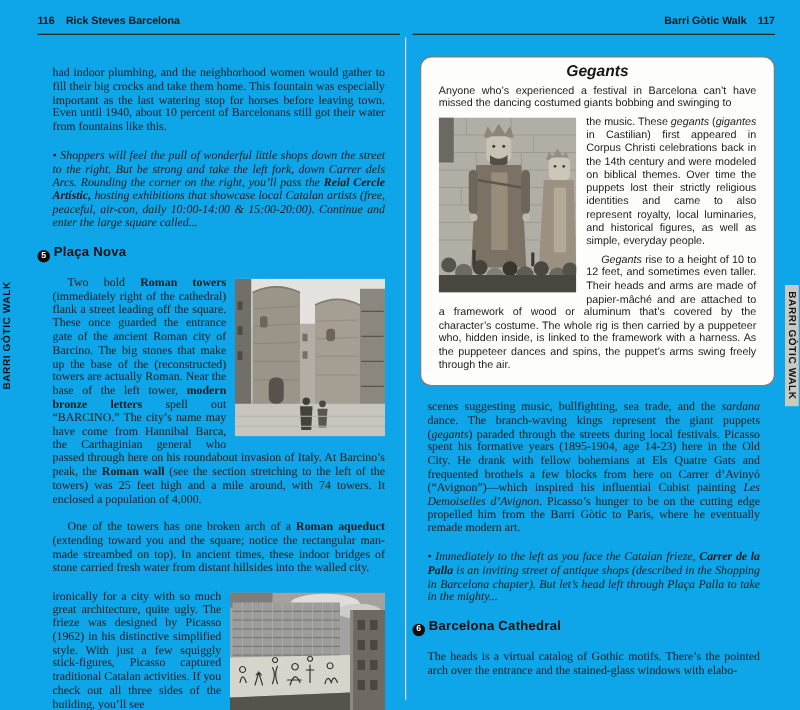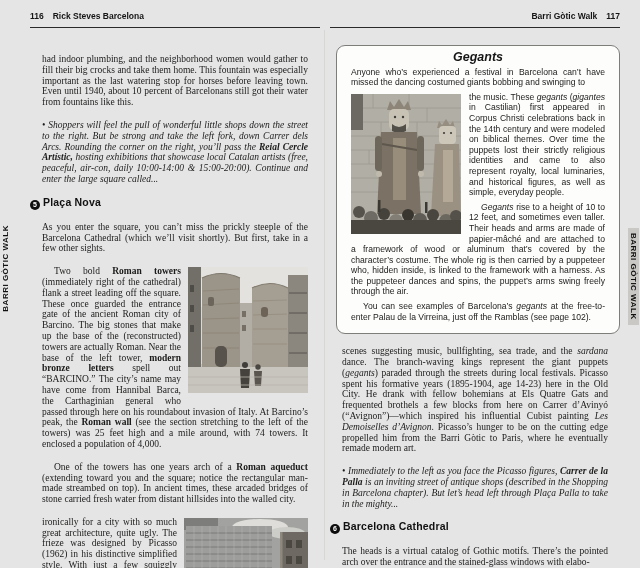--- a/index.html
+++ b/index.html
@@ -1,16 +1,16 @@
 <!DOCTYPE html>
 <html><head>
 <meta charset="utf-8">
 <style>
   html,body{margin:0;padding:0;background:#ffffff;}
-  .spread{position:relative;width:640px;height:568px;background:#e5e5e5;overflow:hidden;
+  .spread{position:relative;width:640px;height:568px;background:#0ea5e9;overflow:hidden;
           font-family:"Liberation Serif", serif;color:#1b1b1a;}
   .gutter{position:absolute;left:324px;top:30px;bottom:8px;width:1px;background:#d7d7d3;}
   .page{position:absolute;top:0;height:568px;overflow:hidden;}
   .page-left{left:0;width:320px;}
   .page-right{left:320px;width:320px;}
 
   
   .runhead{position:absolute;top:11px;font-family:"Liberation Sans",sans-serif;
            font-weight:bold;font-size:8.5px;color:#151515;white-space:nowrap;}
   .runhead .pgnum{font-weight:bold;}
@@ -74,21 +74,20 @@
     </div>
     <div class="headrule hr-left"></div>
     <div class="side-tab tab-left">BARRI GÒTIC WALK</div>
 
     <div class="body-col bc-left">
       <p class="bp"><span>had indoor plumbing, and the neighborhood women would gather to fill their big crocks and take them home. This fountain was especially important as the last watering stop for horses before leaving town. Even until 1940, about 10 percent of Barcelonans still got their water from fountains like this.</span></p>
       <p class="bp"><span class="r-i">• Shoppers will feel the pull of wonderful little shops down the street to the right. But be strong and take the left fork, down Carrer dels Arcs. Rounding the corner on the right, you’ll pass the </span><span class="r-bi">Reial Cercle Artístic,</span><span class="r-i"> hosting exhibitions that showcase local Catalan artists (free, peaceful, air-con, daily 10:00-14:00 &amp; 15:00-20:00). Continue and enter the large square called...</span></p>
 
       <h2 class="sec-head"><span class="numcircle">5</span><span>Plaça Nova</span></h2>
 
-      <p class="bp"><span>As you enter the square, you can’t miss the prickly steeple of the Barcelona Cathedral (which we’ll visit shortly). But first, take in a few other sights.</span></p>
 
       <p class="bp indent">
         <svg class="photo float-right towers-photo" width="120" height="126" viewBox="0 0 120 126" aria-hidden="true">
           <rect width="120" height="126" fill="#d9d8d4"></rect>
           <rect x="0" y="0" width="120" height="40" fill="#e3e2de"></rect>
           <rect x="0" y="97" width="120" height="29" fill="#c8c5be"></rect>
           <rect x="0" y="0" width="13" height="100" fill="#726f69"></rect>
           <rect x="2" y="18" width="4" height="7" fill="#4e4c47"></rect>
             <rect x="2" y="38" width="4" height="7" fill="#4e4c47"></rect>
             <rect x="2" y="58" width="4" height="7" fill="#4e4c47"></rect>
@@ -124,21 +123,21 @@
           </g>
           <circle cx="57" cy="98" r="3" fill="#403e3a"></circle>
             <path d="M52 102 L62 102 L61 121 L53 121 Z" fill="#45423d"></path>
           <circle cx="70" cy="100" r="2.7" fill="#4a4742"></circle>
             <path d="M66 104 L74 104 L73 119 L67 119 Z" fill="#5a564f"></path>
           <line x1="0" y1="110" x2="120" y2="110" stroke="#b7b4ac" stroke-width="0.8"></line>
           <line x1="0" y1="118" x2="120" y2="118" stroke="#b7b4ac" stroke-width="0.8"></line>
         </svg><span><span>Two bold </span><span class="r-b">Roman towers</span><span> (immediately right of the cathedral) flank a street leading off the square. These once guarded the entrance gate of the ancient Roman city of Barcino. The big stones that make up the base of the (reconstructed) towers are actually Roman. Near the base of the left tower, </span><span class="r-b">modern bronze letters</span><span> spell out “BARCINO.” The city’s name may have come from Hannibal Barca, the Carthaginian general who passed through here on his roundabout invasion of Italy. At Barcino’s peak, the </span><span class="r-b">Roman wall</span><span> (see the section stretching to the left of the towers) was 25 feet high and a mile around, with 74 towers. It enclosed a population of 4,000.</span></span>
       </p>
 
-      <p class="bp indent"><span>One of the towers has one years arch of a </span><span class="r-b">Roman aqueduct</span><span> (extending toward you and the square; notice the rectangular man-made streambed on top). In ancient times, these arcaded bridges of stone carried fresh water from distant hillsides into the walled city.</span></p>
+      <p class="bp indent"><span>One of the towers has one broken arch of a </span><span class="r-b">Roman aqueduct</span><span> (extending toward you and the square; notice the rectangular man-made streambed on top). In ancient times, these indoor bridges of stone carried fresh water from distant hillsides into the walled city.</span></p>
 
       <p class="bp">
         <svg class="photo float-right arch-photo" width="124" height="100" viewBox="0 0 124 100" aria-hidden="true">
           <rect width="124" height="100" fill="#a2a2a0"></rect>
           <rect x="0" y="0" width="34" height="12" fill="#7d7d7b"></rect>
           <ellipse cx="76" cy="9" rx="28" ry="8" fill="#dedddA"></ellipse>
           <ellipse cx="103" cy="15" rx="18" ry="6" fill="#ccccc8"></ellipse>
           <rect x="2" y="8" width="86" height="44" fill="#9d9d9b"></rect>
           <g stroke="#7a7a78" stroke-width="1">
             <line x1="2" y1="15" x2="88" y2="15"></line>
@@ -248,24 +247,23 @@
               <circle cx="82" cy="121" r="6" fill="#49463f"></circle>
                 <circle cx="95" cy="127" r="7" fill="#6b6860"></circle>
               <circle cx="105" cy="122" r="6" fill="#54514a"></circle>
               <rect x="0" y="126" width="110" height="14" fill="#4a4740"></rect>
               <rect x="27" y="106" width="2.5" height="12" fill="#3a3832"></rect>
               <rect x="74" y="108" width="2.5" height="11" fill="#3a3832"></rect>
             </g>
           </svg><span><span>the music. These </span><span class="r-i">gegants</span><span> (</span><span class="r-i">gigantes</span><span> in Castilian) first appeared in Corpus Christi celebrations back in the 14th century and were modeled on biblical themes. Over time the puppets lost their strictly religious identities and came to also represent royalty, local luminaries, and historical figures, as well as simple, everyday people.</span></span>
         </p>
         <p class="bp sb-indent"><span class="r-i">Gegants</span><span> rise to a height of 10 to 12 feet, and sometimes even taller. Their heads and arms are made of papier-mâché and are attached to a framework of wood or aluminum that’s covered by the character’s costume. The whole rig is then carried by a puppeteer who, hidden inside, is linked to the framework with a harness. As the puppeteer dances and spins, the puppet’s arms swing freely through the air.</span></p>
-        <p class="bp sb-indent"><span>You can see examples of Barcelona’s </span><span class="r-i">gegants</span><span> at the free-to-enter Palau de la Virreina, just off the Ramblas (see page 102).</span></p>
       </div>
 
       <p class="bp after-box"><span>scenes suggesting music, bullfighting, sea trade, and the </span><span class="r-i">sardana</span><span> dance. The branch-waving kings represent the giant puppets (</span><span class="r-i">gegants</span><span>) paraded through the streets during local festivals. Picasso spent his formative years (1895-1904, age 14-23) here in the Old City. He drank with fellow bohemians at Els Quatre Gats and frequented brothels a few blocks from here on Carrer d’Avinyó (“Avignon”)—which inspired his influential Cubist painting </span><span class="r-i">Les Demoiselles d’Avignon</span><span>. Picasso’s hunger to be on the cutting edge propelled him from the Barri Gòtic to Paris, where he eventually remade modern art.</span></p>
-      <p class="bp"><span class="r-i">• Immediately to the left as you face the Picasso figures, </span><span class="r-bi">Carrer de la Palla</span><span class="r-i"> is an inviting street of antique shops (described in the Shopping in Barcelona chapter). But let’s head left through Plaça Palla to take in the mighty...</span></p>
+      <p class="bp"><span class="r-i">• Immediately to the left as you face the Catalan frieze, </span><span class="r-bi">Carrer de la Palla</span><span class="r-i"> is an inviting street of antique shops (described in the Shopping in Barcelona chapter). But let’s head left through Plaça Palla to take in the mighty...</span></p>
 
       <h2 class="sec-head"><span class="numcircle">6</span><span>Barcelona Cathedral</span></h2>
 
       <p class="bp"><span>The heads is a virtual catalog of Gothic motifs. There’s the pointed arch over the entrance and the stained-glass windows with elabo-</span></p>
     </div>
   </div>
 </div>
 
 </body></html>

